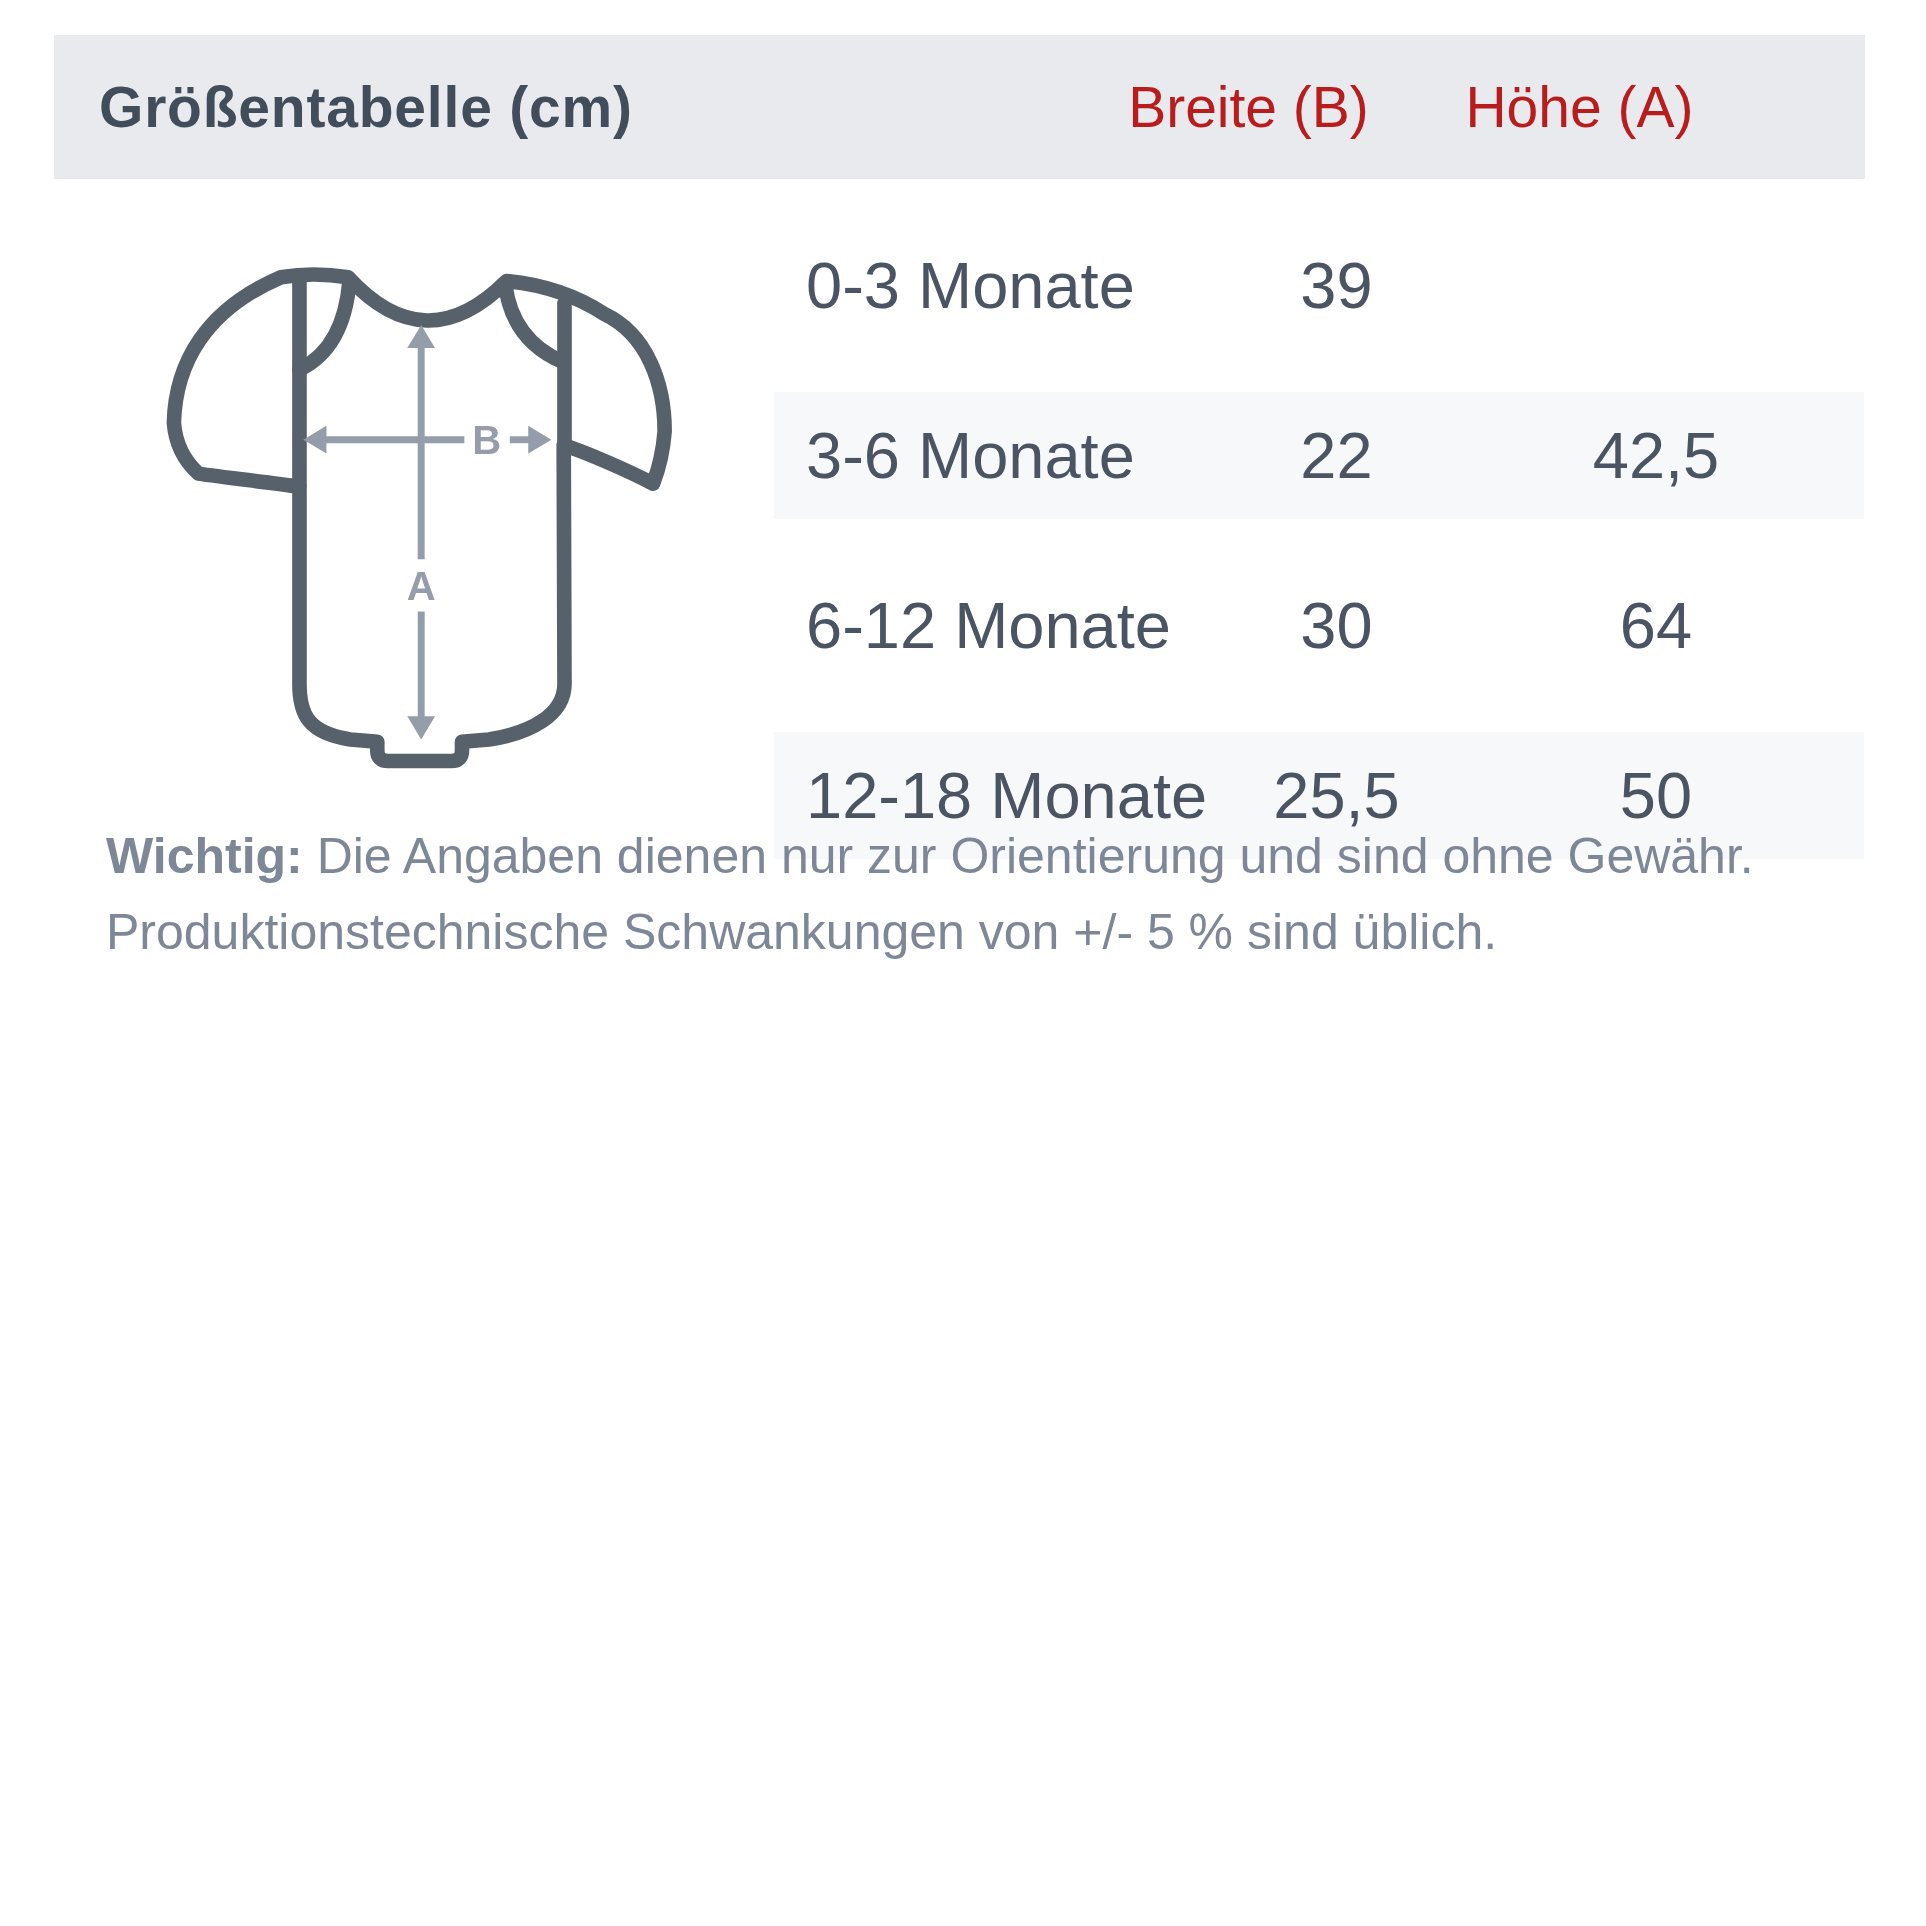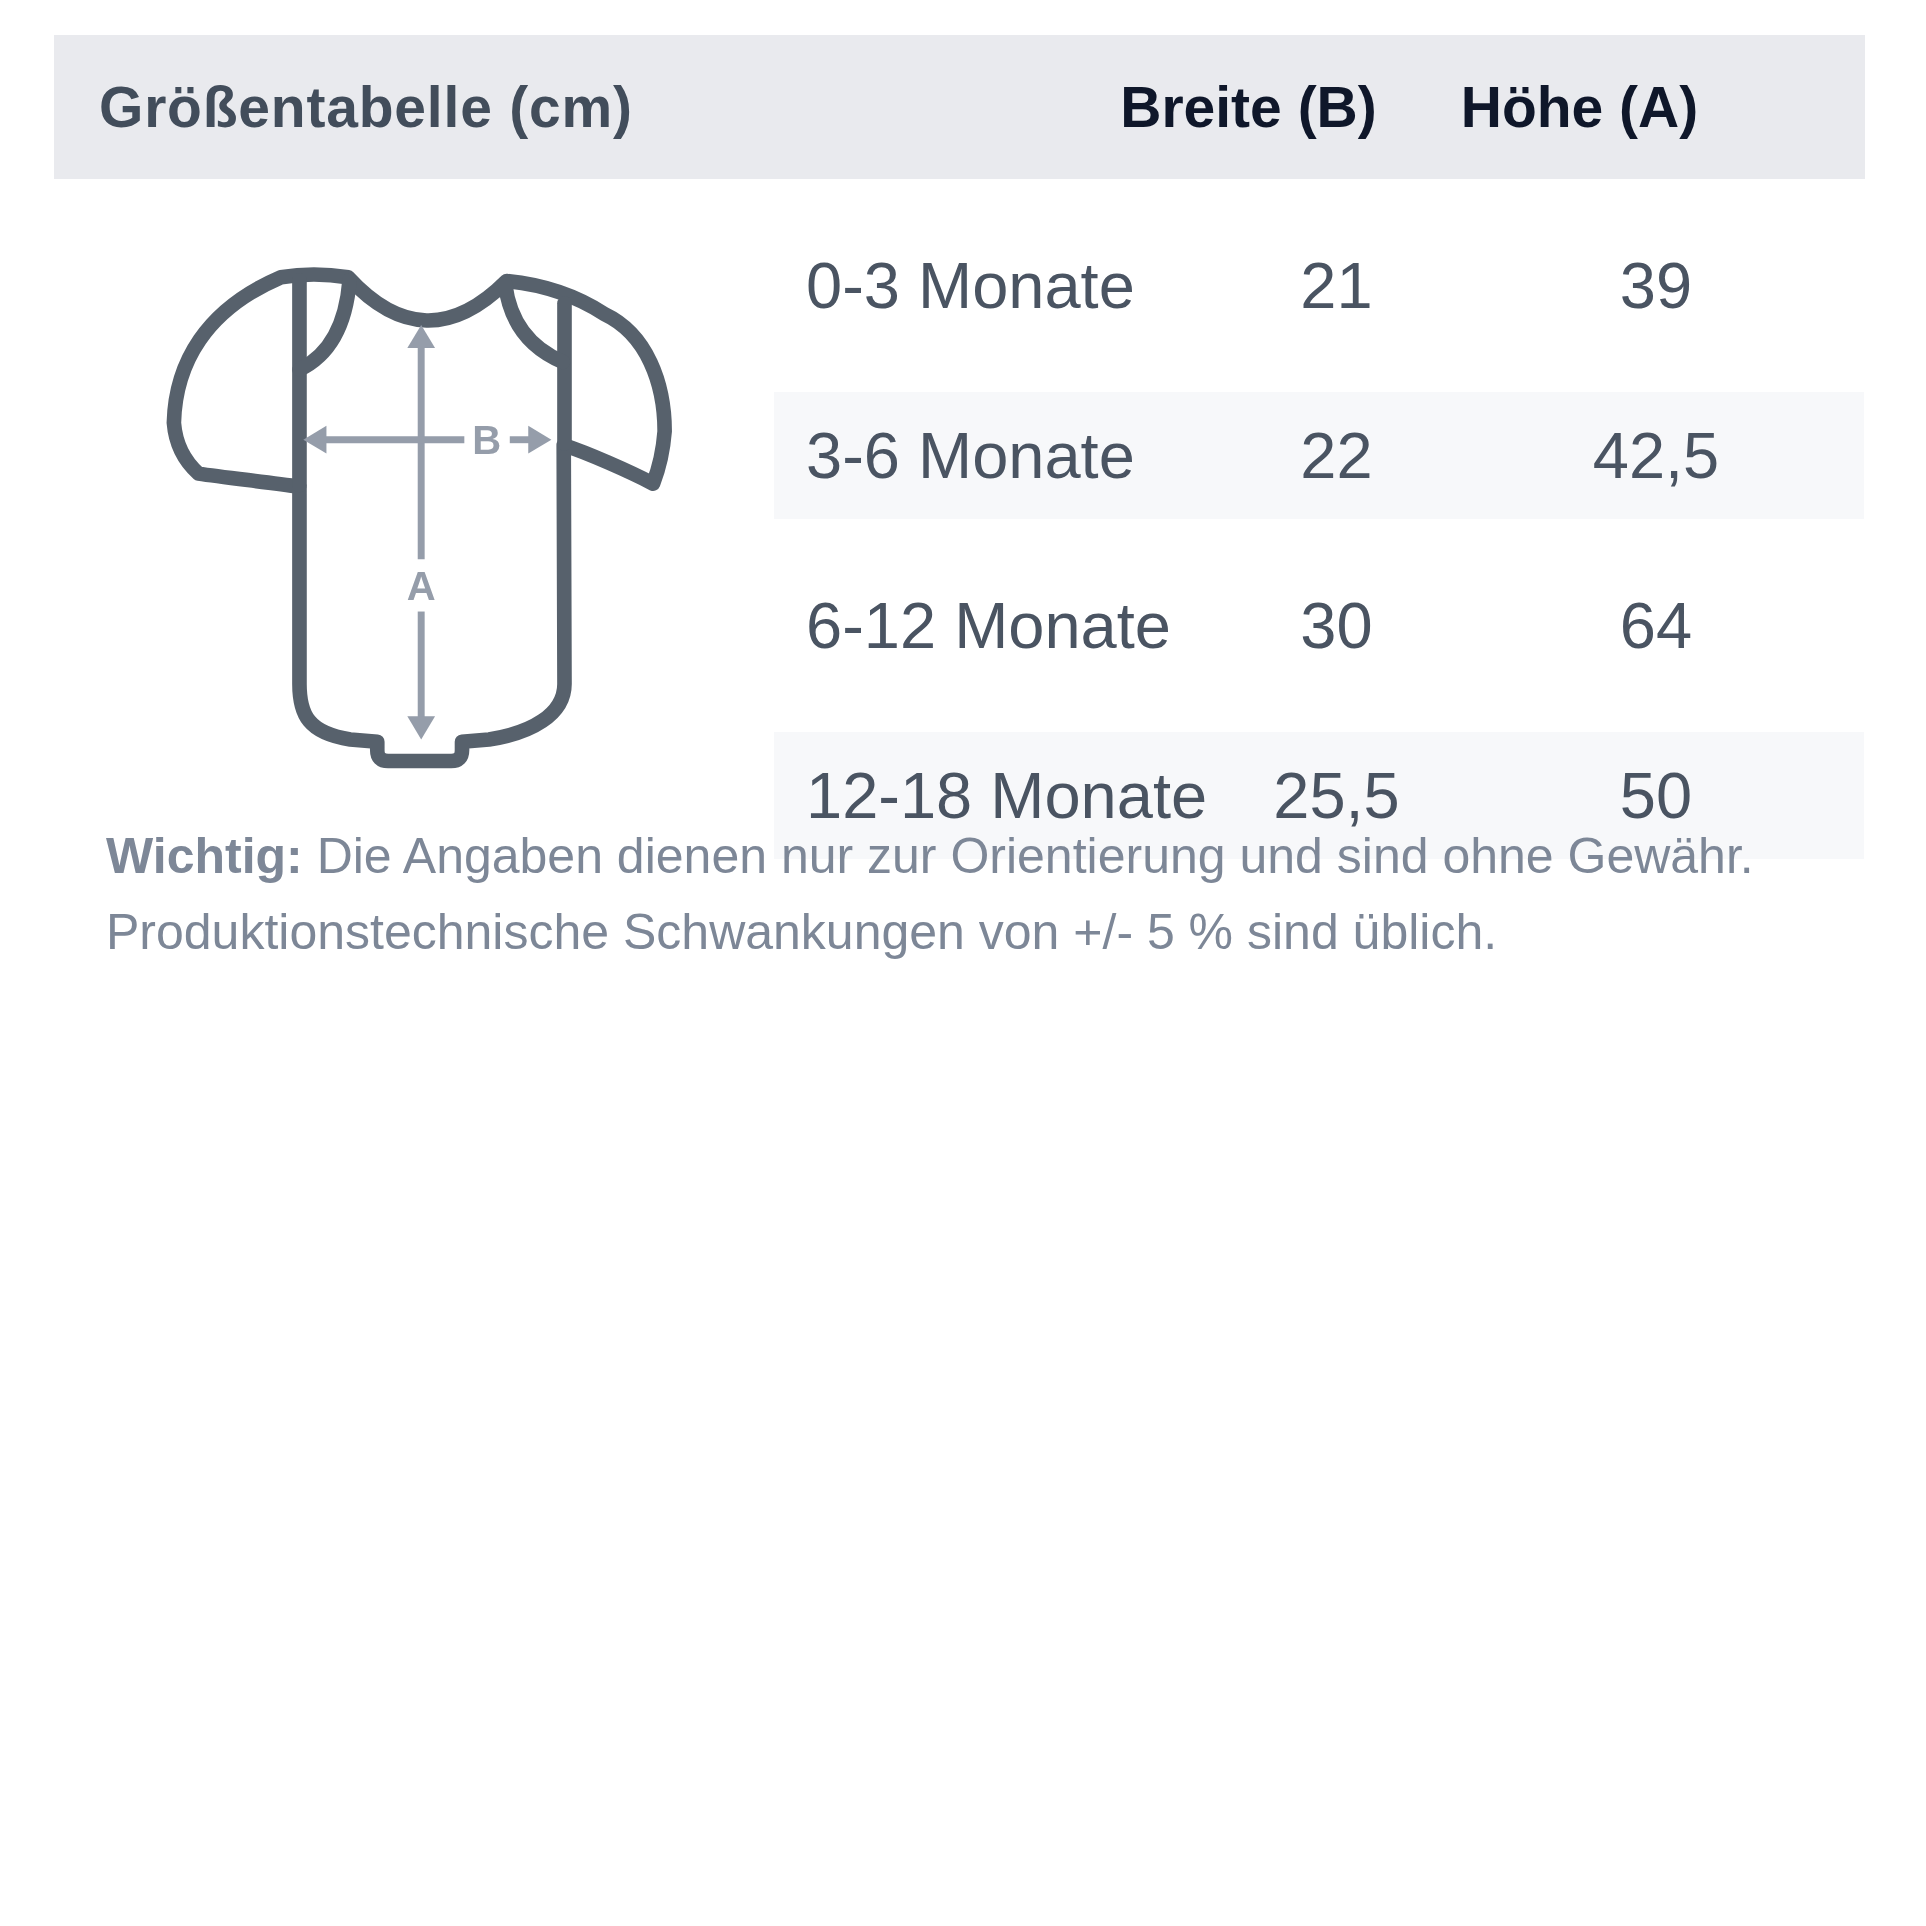--- a/index.html
+++ b/index.html
@@ -8,21 +8,21 @@
     font-family:"Liberation Sans","DejaVu Sans",sans-serif;
   }
   
   .header-band{position:absolute;left:54px;top:35px;width:1811px;height:144px;background:#e9eaee;}
   .page-title{
     position:absolute;left:45px;top:0;height:100%;display:flex;align-items:center;
     font-size:57px;font-weight:700;color:#424d5b;letter-spacing:0.8px;white-space:nowrap;
   }
   .col-head{
     position:absolute;top:0;height:100%;display:flex;align-items:center;justify-content:center;
-    font-size:57px;font-weight:700;color:#0f172a;white-space:nowrap;
+    font-size:57px;font-weight:400;color:#b91c1c;white-space:nowrap;
   }
   .col-head.breite{left:1029px;width:331px;}
   .col-head.hoehe{left:1360px;width:331px;}
   
   .rows{position:absolute;left:774px;top:179px;width:1090px;}
   .row{
     display:grid;grid-template-columns:451px 223px 416px;height:127px;align-items:center;
     font-size:65px;color:#4a5462;background:#ffffff;margin-top:43px;
   }
   .row.striped{background:#f7f8fa;}
@@ -95,21 +95,20 @@
         <polygon points="521,241 491,223 491,259" stroke="none"></polygon>
       </g>
       <text x="352" y="449" text-anchor="middle" font-size="52" font-weight="700" fill="#959daa" font-family="Liberation Sans, DejaVu Sans, sans-serif">A</text>
       <text x="437" y="260" text-anchor="middle" font-size="52" font-weight="700" fill="#959daa" font-family="Liberation Sans, DejaVu Sans, sans-serif">B</text>
     </g>
   </svg>
 
   <div class="rows">
       <div class="row">
     <div class="label">0-3 Monate</div>
-    <div class="num">21</div>
     <div class="num">39</div>
   </div>
       <div class="row striped">
     <div class="label">3-6 Monate</div>
     <div class="num">22</div>
     <div class="num">42,5</div>
   </div>
       <div class="row">
     <div class="label">6-12 Monate</div>
     <div class="num">30</div>

